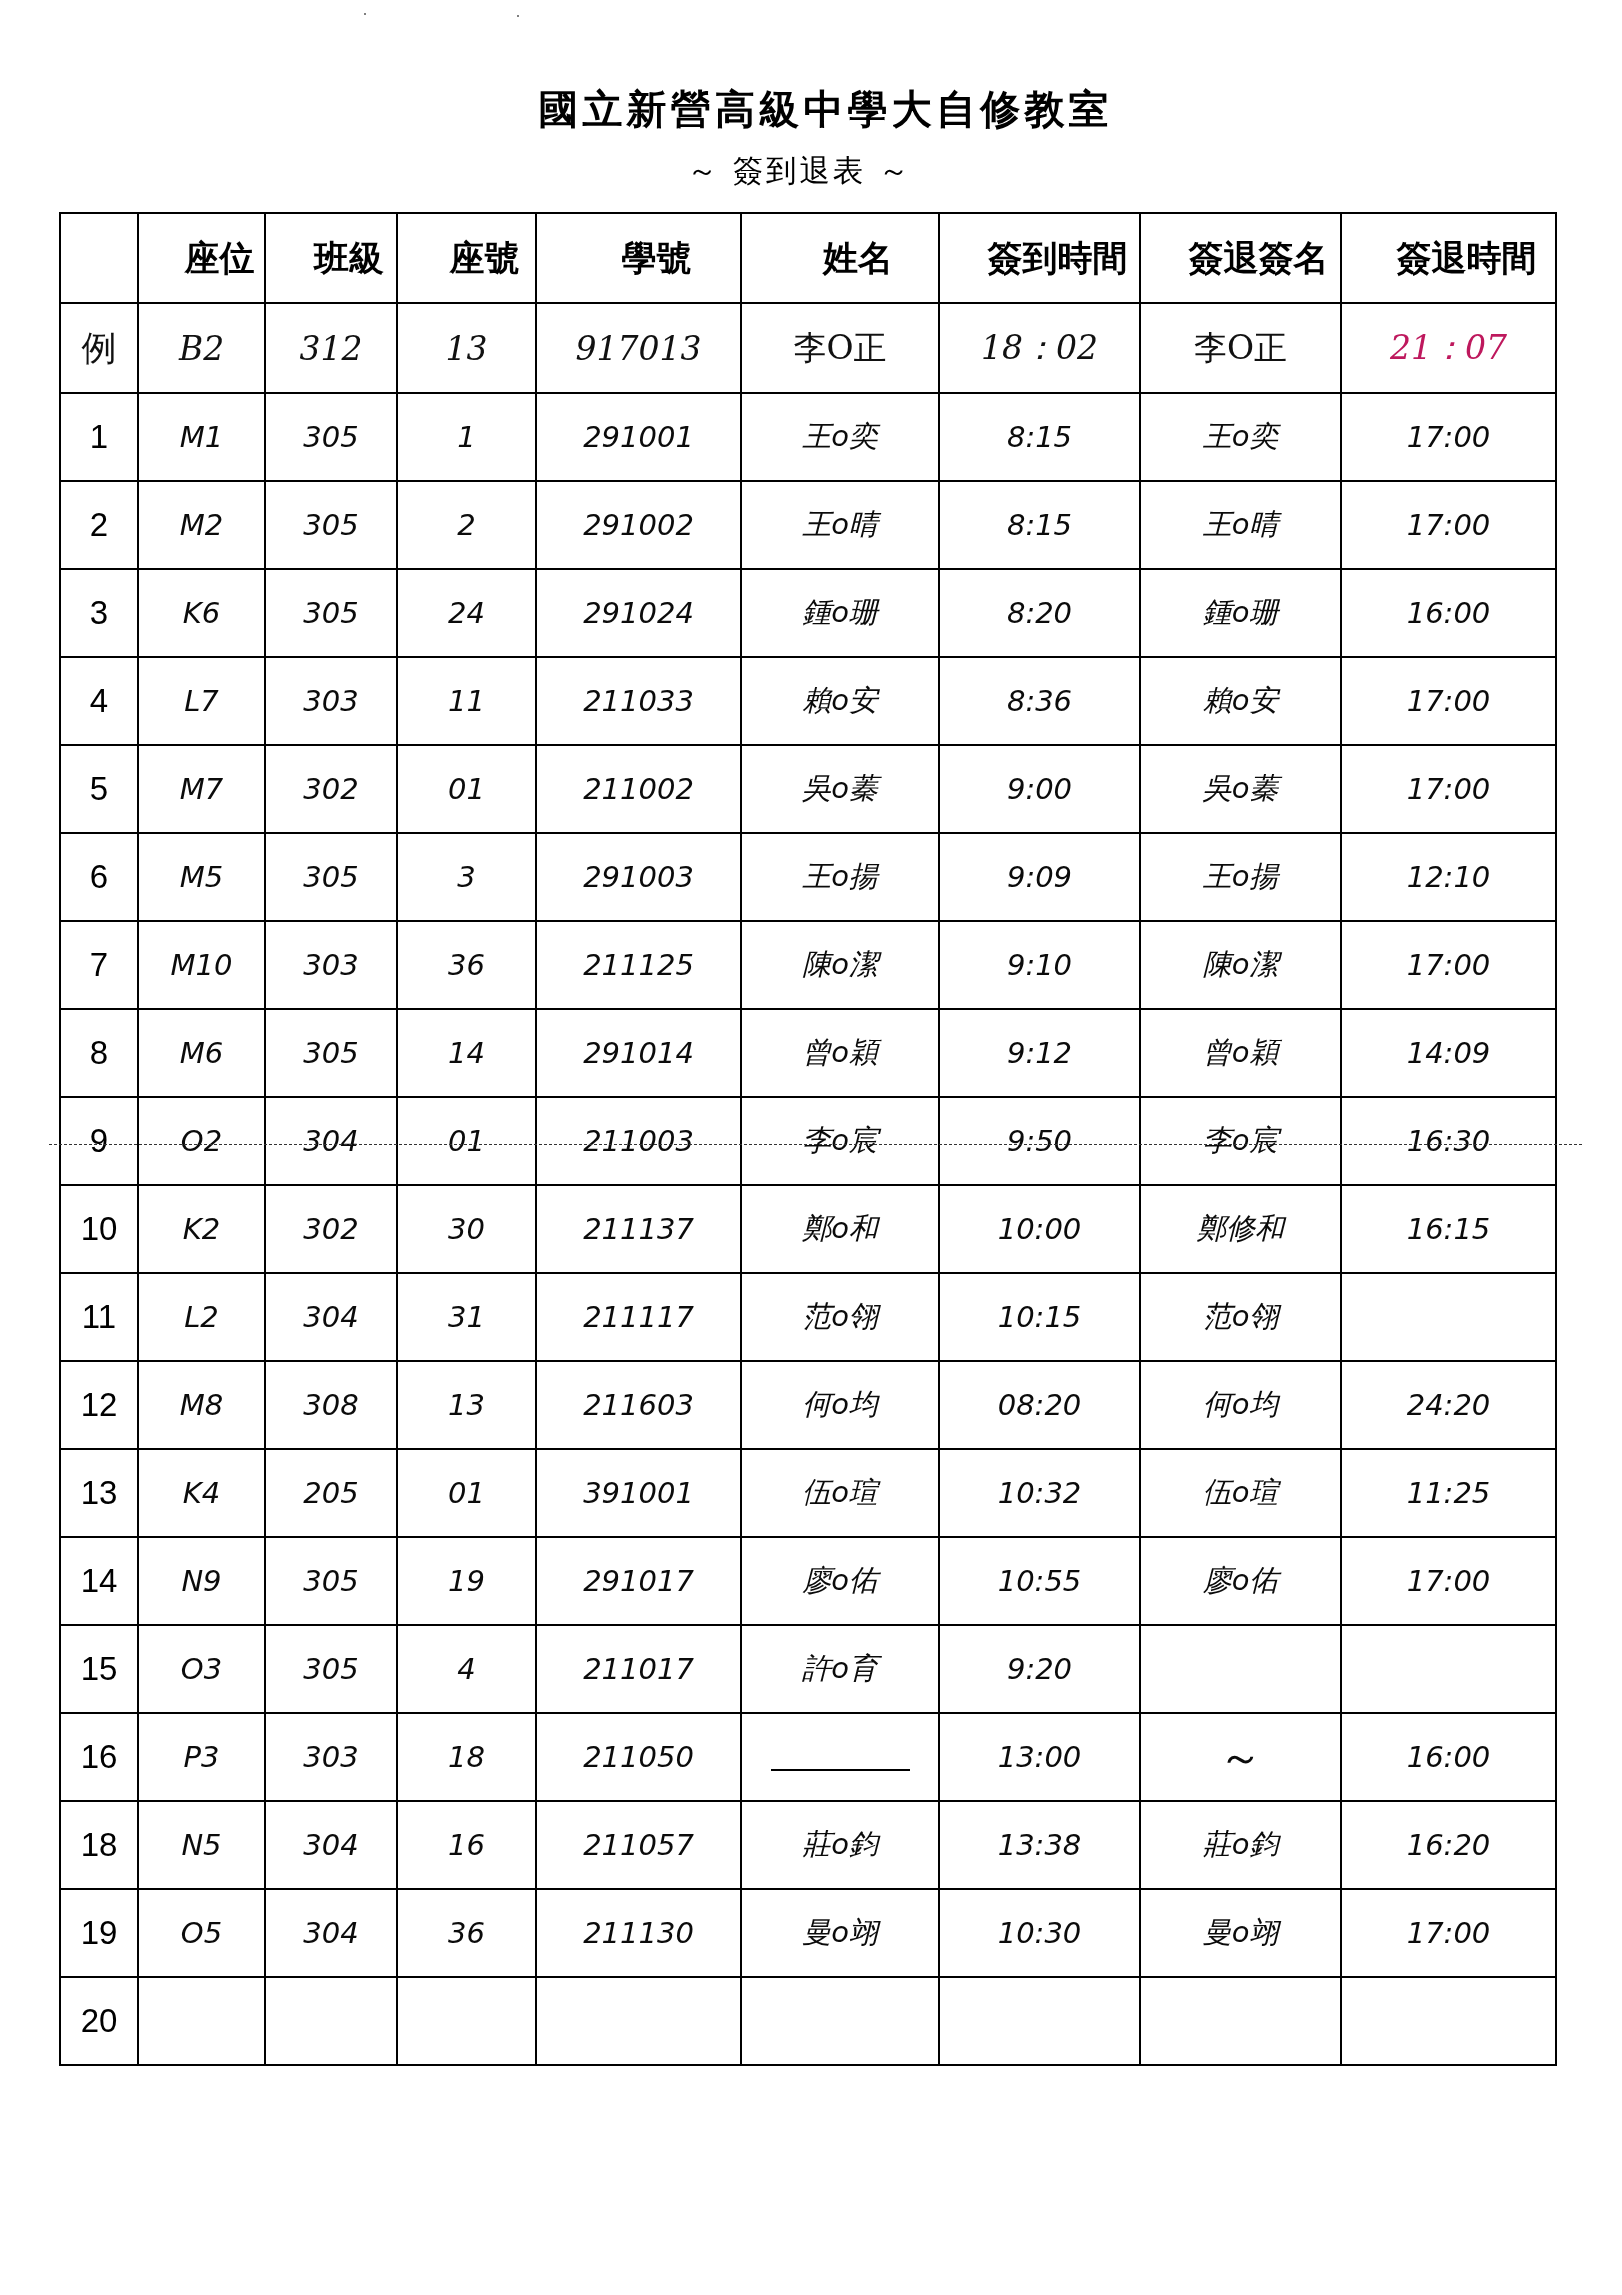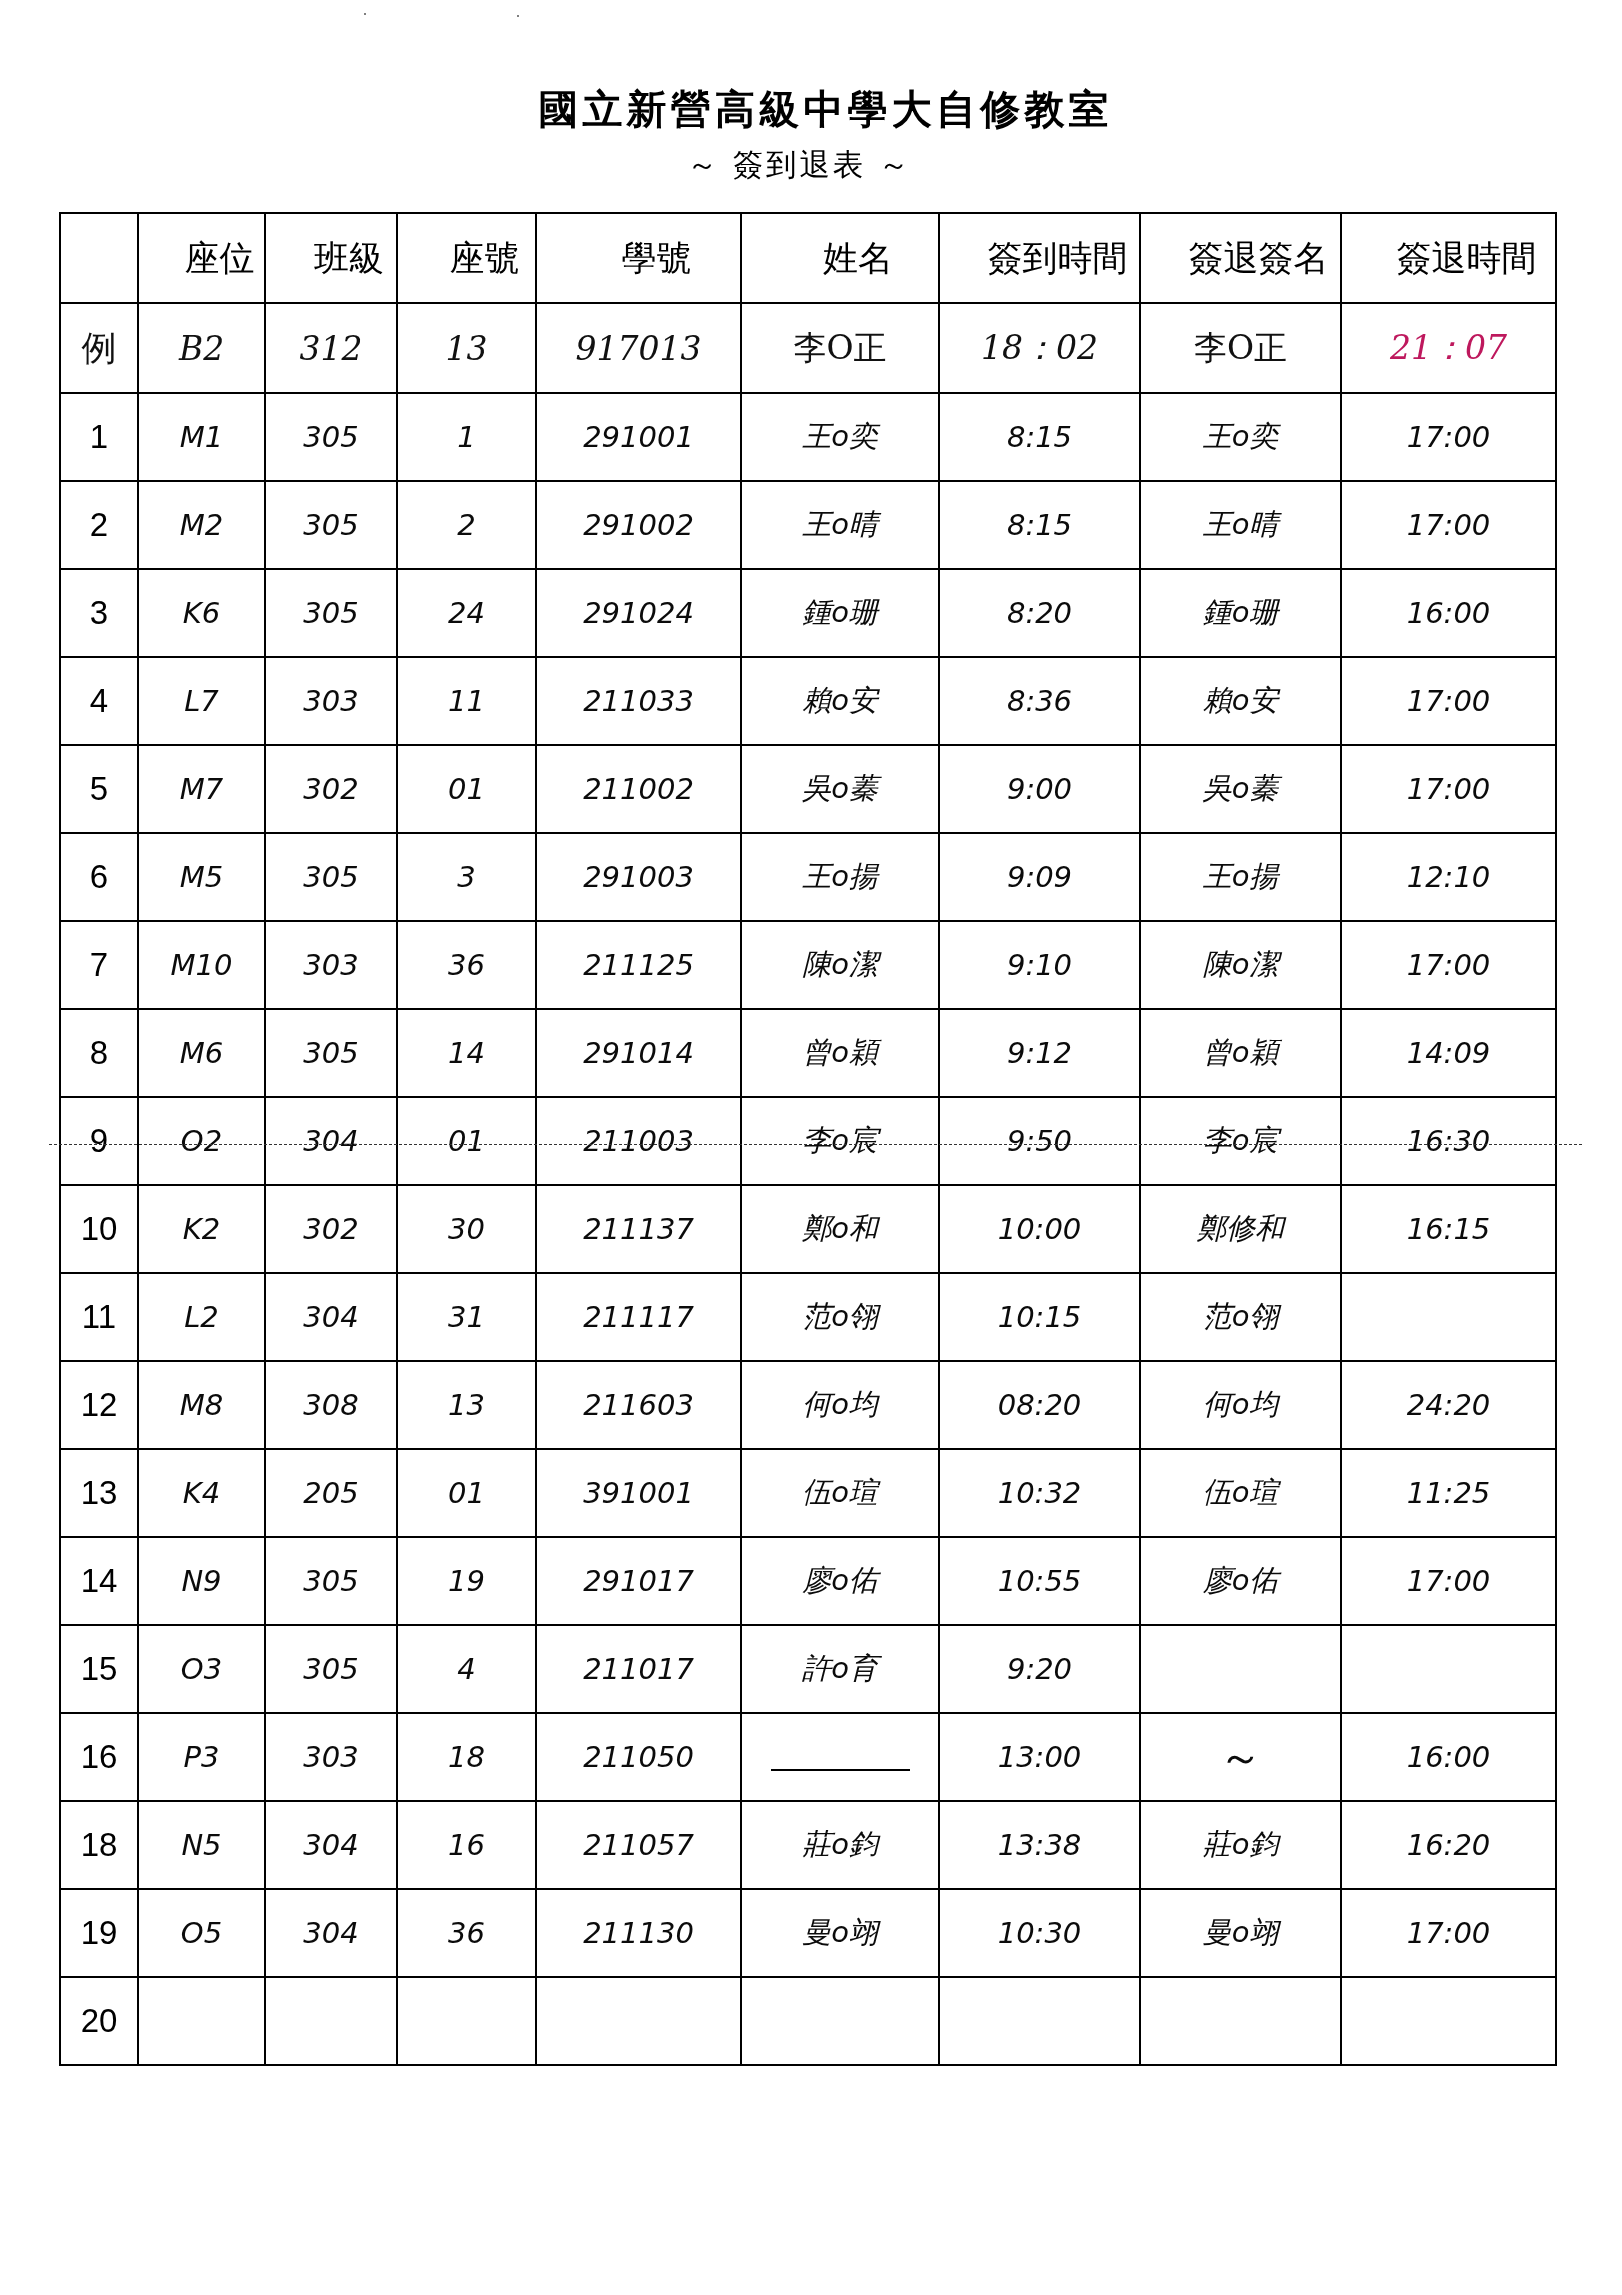--- a/index.html
+++ b/index.html
@@ -27,21 +27,21 @@
     top: 82px;
     text-align: center;
     font-family: "DejaVu Serif", "Liberation Serif", serif;
     font-weight: bold;
     font-size: 40px;
     letter-spacing: 4.2px;
     padding-left: 28px;
   }
   .subtitle {
     position: absolute;
-    top: 145px;
+    top: 151px;
     left: 0;
     width: 1599px;
     height: 49px;
   }
   .subtitle .form-name {
     position: absolute;
     left: 687px;
     top: 0;
     font-family: "DejaVu Serif", "Liberation Serif", serif;
     font-size: 30.5px;
@@ -75,21 +75,21 @@
   table.log td, table.log th {
     border: 2.1px solid #000;
     text-align: center;
     vertical-align: middle;
     padding: 0;
     overflow: hidden;
     white-space: nowrap;
   }
   table.log tr.head th {
     height: 88px;
-    font-weight: normal;
+    font-weight: bold;
     font-size: 35px;
     font-family: "DejaVu Sans", "Liberation Sans", sans-serif;
     padding-left: 36px;
   }
   table.log tr.example td {
     height: 88px;
     font-size: 33px;
     font-family: "DejaVu Serif", "Liberation Serif", serif;
     font-style: italic;
     color: #111;

